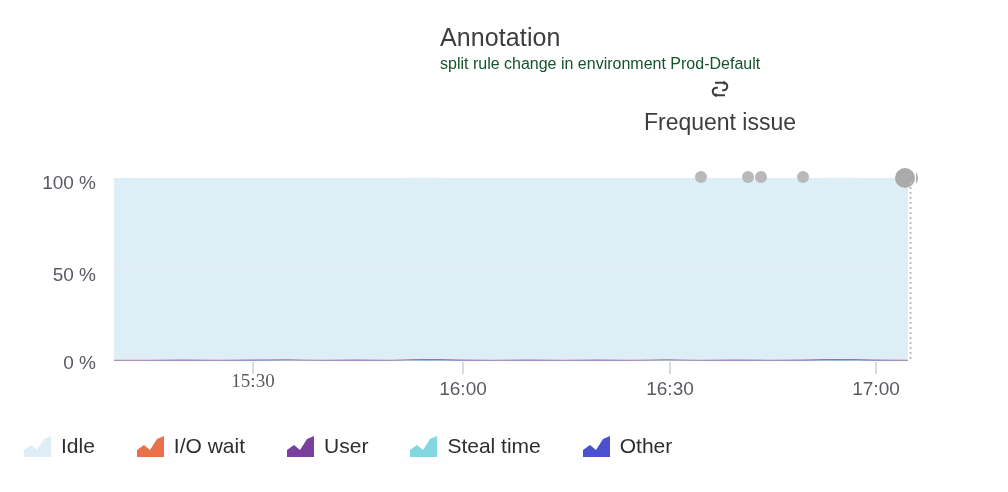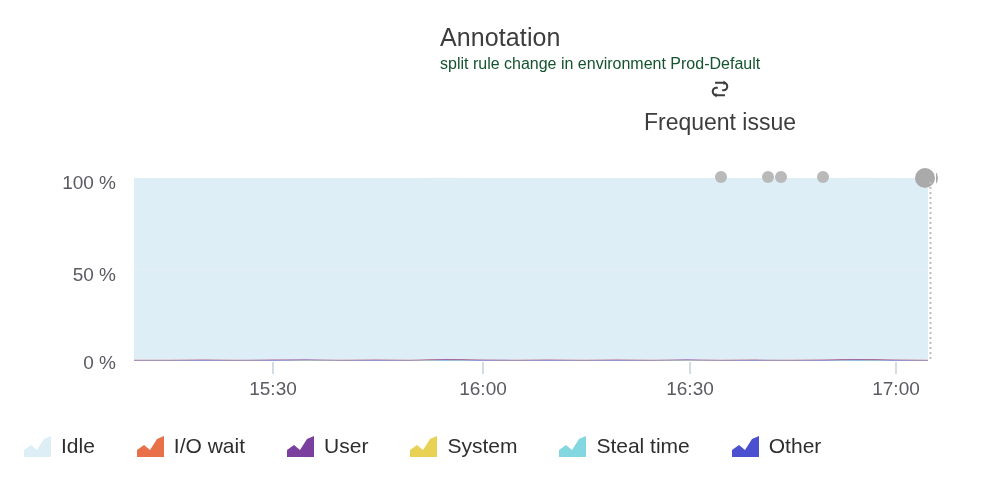--- a/index.html
+++ b/index.html
@@ -56,21 +56,20 @@
     color: #3d3d3d;
   }
 
   
   #chart {
     position: absolute;
     left: 0;
     top: 0;
     width: 888px;
     height: 492px;
-    margin-left: 20px;
   }
   .axis-label {
     position: absolute;
     font-size: 19px;
     color: #5a5a62;
     white-space: nowrap;
   }
   .y-axis-label { text-align: right; }
   .x-axis-label { text-align: center; }
 
@@ -121,21 +120,21 @@
     <span id="annotation-status-label">Frequent issue</span>
   </div>
 </div>
 
 <div id="chart">
 
   <div class="axis-label y-axis-label" style="left:8px; top:172px; width:88px;">100 %</div>
   <div class="axis-label y-axis-label" style="left:8px; top:264px; width:88px;">50 %</div>
   <div class="axis-label y-axis-label" style="left:8px; top:352px; width:88px;">0 %</div>
 
-  <div class="axis-label x-axis-label" style="left:203px; top:378px; width:100px;">15:30</div>
+  <div class="axis-label x-axis-label" style="left:203px; top:370px; width:100px;font-family:Liberation Serif, serif;">15:30</div>
   <div class="axis-label x-axis-label" style="left:413px; top:378px; width:100px;">16:00</div>
   <div class="axis-label x-axis-label" style="left:620px; top:378px; width:100px;">16:30</div>
   <div class="axis-label x-axis-label" style="left:826px; top:378px; width:100px;">17:00</div>
 
   <svg id="plot" width="1008" height="492" style="position:absolute;left:0;top:0;">
 
     <g id="plot-layers">
         <path d="M114.00 360.54 L148.52 360.54 L183.04 360.54 L217.57 360.54 L252.09 360.54 L286.61 360.54 L321.13 360.54 L355.65 360.54 L390.17 360.54 L424.70 360.51 L459.22 360.54 L493.74 360.54 L528.26 360.54 L562.78 360.54 L597.30 360.54 L631.83 360.54 L666.35 360.54 L700.87 360.54 L735.39 360.54 L769.91 360.54 L804.43 360.54 L838.96 360.51 L873.48 360.54 L908.00 360.54 L908.00 361.00 L873.48 361.00 L838.96 361.00 L804.43 361.00 L769.91 361.00 L735.39 361.00 L700.87 361.00 L666.35 361.00 L631.83 361.00 L597.30 361.00 L562.78 361.00 L528.26 361.00 L493.74 361.00 L459.22 361.00 L424.70 361.00 L390.17 361.00 L355.65 361.00 L321.13 361.00 L286.61 361.00 L252.09 361.00 L217.57 361.00 L183.04 361.00 L148.52 361.00 L114.00 361.00 Z" fill="#4a50cf"></path>
         <path d="M114.00 360.45 L148.52 360.45 L183.04 360.36 L217.57 360.45 L252.09 360.36 L286.61 360.27 L321.13 360.45 L355.65 360.36 L390.17 360.45 L424.70 360.05 L459.22 360.36 L493.74 360.45 L528.26 360.36 L562.78 360.45 L597.30 360.36 L631.83 360.45 L666.35 360.27 L700.87 360.45 L735.39 360.36 L769.91 360.45 L804.43 360.36 L838.96 360.05 L873.48 360.36 L908.00 360.45 L908.00 360.54 L873.48 360.54 L838.96 360.51 L804.43 360.54 L769.91 360.54 L735.39 360.54 L700.87 360.54 L666.35 360.54 L631.83 360.54 L597.30 360.54 L562.78 360.54 L528.26 360.54 L493.74 360.54 L459.22 360.54 L424.70 360.51 L390.17 360.54 L355.65 360.54 L321.13 360.54 L286.61 360.54 L252.09 360.54 L217.57 360.54 L183.04 360.54 L148.52 360.54 L114.00 360.54 Z" fill="#82d7e0"></path>
         <path d="M114.00 360.27 L148.52 360.27 L183.04 360.18 L217.57 360.27 L252.09 360.18 L286.61 360.08 L321.13 360.27 L355.65 360.18 L390.17 360.27 L424.70 359.83 L459.22 360.18 L493.74 360.27 L528.26 360.18 L562.78 360.27 L597.30 360.18 L631.83 360.27 L666.35 360.08 L700.87 360.27 L735.39 360.18 L769.91 360.27 L804.43 360.18 L838.96 359.83 L873.48 360.18 L908.00 360.27 L908.00 360.45 L873.48 360.36 L838.96 360.05 L804.43 360.36 L769.91 360.45 L735.39 360.36 L700.87 360.45 L666.35 360.27 L631.83 360.45 L597.30 360.36 L562.78 360.45 L528.26 360.36 L493.74 360.45 L459.22 360.36 L424.70 360.05 L390.17 360.45 L355.65 360.36 L321.13 360.45 L286.61 360.27 L252.09 360.36 L217.57 360.45 L183.04 360.36 L148.52 360.45 L114.00 360.45 Z" fill="#e9d155"></path>
@@ -183,26 +182,20 @@
     <span class="legend-label">I/O wait</span>
   </div>
   <div class="legend-item">
     <svg class="legend-swatch" viewBox="0 0 27 21">
       <path class="swatch-fill" d="M0 21 L0 14 L7 9 L13 14 L20 3 L27 0 L27 21 Z" fill="#7b3f9d"></path>
     </svg>
     <span class="legend-label">User</span>
   </div>
   <div class="legend-item">
     <svg class="legend-swatch" viewBox="0 0 27 21">
-      <path class="swatch-fill" d="M0 21 L0 14 L7 9 L13 14 L20 3 L27 0 L27 21 Z" fill="#e9d155"></path>
-    </svg>
-    <span class="legend-label">System</span>
-  </div>
-  <div class="legend-item">
-    <svg class="legend-swatch" viewBox="0 0 27 21">
       <path class="swatch-fill" d="M0 21 L0 14 L7 9 L13 14 L20 3 L27 0 L27 21 Z" fill="#82d7e0"></path>
     </svg>
     <span class="legend-label">Steal time</span>
   </div>
   <div class="legend-item">
     <svg class="legend-swatch" viewBox="0 0 27 21">
       <path class="swatch-fill" d="M0 21 L0 14 L7 9 L13 14 L20 3 L27 0 L27 21 Z" fill="#4a50cf"></path>
     </svg>
     <span class="legend-label">Other</span>
   </div>

